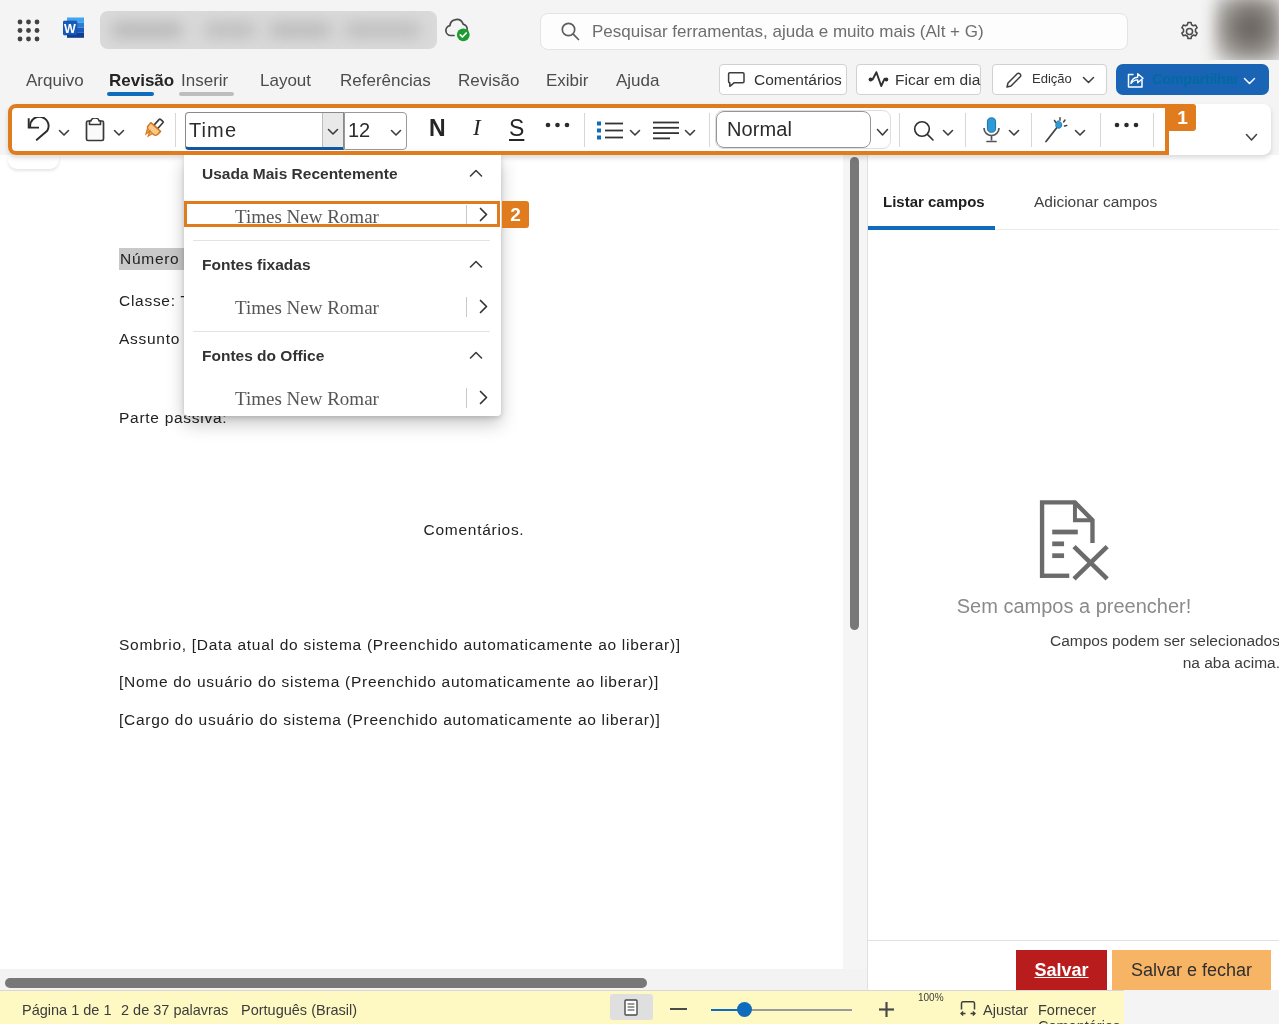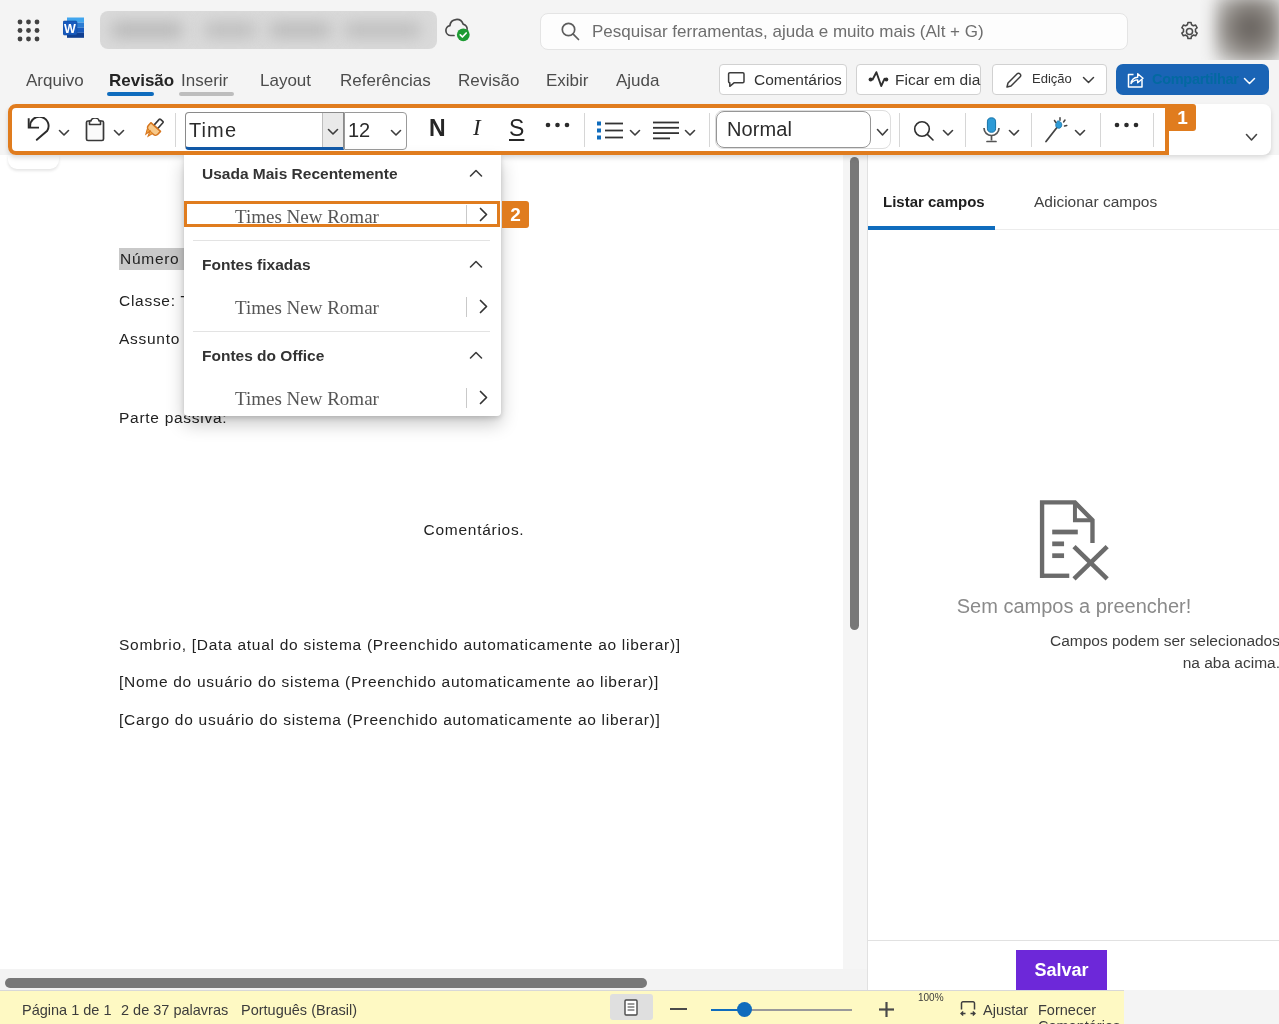--- a/index.html
+++ b/index.html
@@ -147,21 +147,22 @@
       <line x1="15" y1="46" x2="27.5" y2="46" stroke-width="5"></line>
       <line x1="15" y1="58.5" x2="27.5" y2="58.5" stroke-width="5"></line>
       <line x1="38" y1="49" x2="73" y2="83" stroke-width="4.8"></line>
       <line x1="73" y1="49" x2="38" y2="83" stroke-width="4.8"></line>
     </g>
   </svg>
   <div class="abs" style="left:0;top:440px;width:412px;text-align:center;font-size:20px;color:#8a8a8a;">Sem campos a preencher!</div>
   <div class="abs" style="left:0;top:475px;width:412px;text-align:right;font-size:15.5px;color:#3d3d3d;line-height:22px;">Campos podem ser selecionados<br>na aba acima.</div>
 
   <div class="abs" style="left:0px;top:785px;width:412px;height:1px;background:#e1e1e1;"></div>
-  <div class="abs" style="left:148px;top:795px;width:91px;height:40px;background:#6d28d9;color:#fff;font-size:18px;font-weight:bold;text-align:center;line-height:40px;">Salvar</div>
+  <div class="abs" style="left:148px;top:795px;width:91px;height:40px;background:#b91c1c;color:#fff;font-size:18px;font-weight:bold;text-align:center;line-height:40px;text-decoration:underline;">Salvar</div>
+  <div class="abs" style="left:244px;top:795px;width:159px;height:40px;background:#f7b464;color:#2f2f2f;font-size:18px;text-align:center;line-height:40px;">Salvar e fechar</div>
 </div>
 
 <div class="abs" id="dropdown" style="left:184px;top:155px;width:317px;height:261px;background:#fff;box-shadow:0 8px 18px rgba(0,0,0,0.22), 0 2px 5px rgba(0,0,0,0.15);border-radius:0 0 4px 4px;z-index:20;">
   <div class="abs" style="left:18px;top:10px;font-size:15.5px;font-weight:bold;color:#333;">Usada Mais Recentemente</div>
   <svg class="abs" style="left:285px;top:14px;" width="14" height="9" viewBox="0 0 14 9">
       <path d="M1.5 7 L7 1.5 L12.5 7" fill="none" stroke="#3d3d3d" stroke-width="1.6" stroke-linecap="round" stroke-linejoin="round"></path>
     </svg>
 
   <div class="abs" style="left:51px;top:51px;font-family:'Liberation Serif',serif;font-size:19px;color:#555;">Times New Romar</div>
   <div class="abs" style="left:282px;top:50px;width:1px;height:20px;background:#c9c9c9;"></div>

